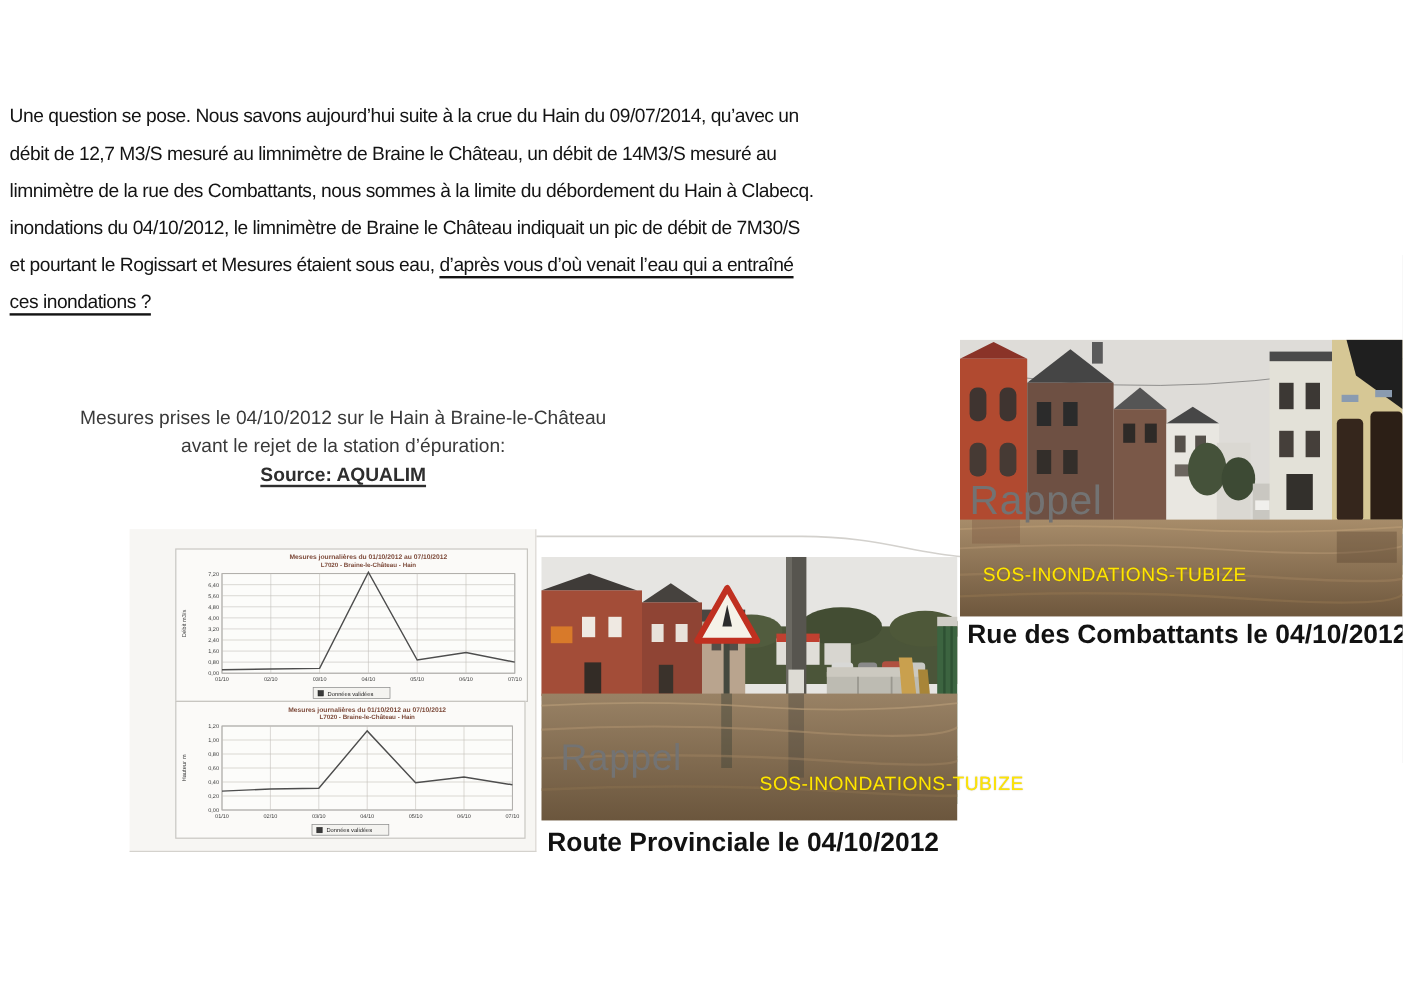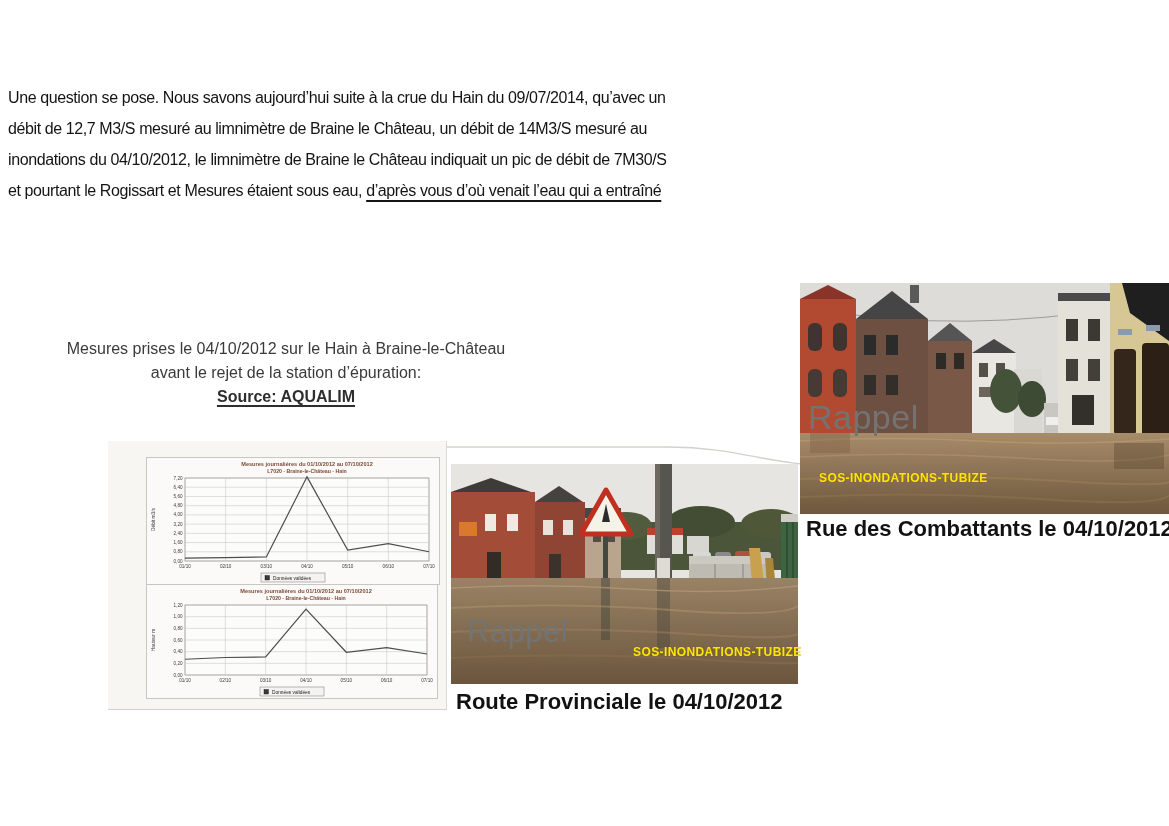--- a/index.html
+++ b/index.html
@@ -24,39 +24,41 @@
   .chartbox{background:#fbfaf8;border:1px solid #c8c6c1;}
   .chart0{left:146px;top:457px;width:292px;height:126px;}
   .chart1{left:146px;top:584px;width:290px;height:113px;}
   
   .photo{overflow:hidden;}
   .photo1{left:800px;top:283px;width:369px;height:231px;}
   .photo2{left:451px;top:464px;width:347px;height:220px;}
   .rappel{font-weight:normal;color:#737373;letter-spacing:0.5px;}
   .rappel1{left:808px;top:398px;font-size:34px;}
   .rappel2{left:467px;top:614px;font-size:31px;}
-  .wmark{font-weight:bold;color:#ffe600;font-size:12px;letter-spacing:0.4px;
+  .wmark{font-weight:normal;color:#ffe600;font-size:16px;letter-spacing:0.4px;
         text-shadow:0 0 1px rgba(120,90,0,.6);}
   .wmark1{left:819px;top:471px;}
   .wmark2{left:633px;top:645px;}
   .caption{font-weight:bold;color:#121212;font-size:22px;white-space:nowrap;}
   .cap1{left:806px;top:516px;}
   .cap2{left:456px;top:689px;}
   svg{display:block;}
 </style>
 </head>
 <body>
 
 <div class="page">
 
   <div class="abs para">
       <div class="pline"><span>Une question se pose. Nous savons aujourd’hui suite à la crue du Hain du 09/07/2014, qu’avec un</span></div>
       <div class="pline"><span>débit de 12,7 M3/S mesuré au limnimètre de Braine le Château, un débit de 14M3/S mesuré au</span></div>
+      <div class="pline"><span>limnimètre de la rue des Combattants, nous sommes à la limite du débordement du Hain à Clabecq.</span></div>
       <div class="pline"><span>inondations du 04/10/2012, le limnimètre de Braine le Château indiquait un pic de débit de 7M30/S</span></div>
       <div class="pline"><span>et pourtant le Rogissart et Mesures étaient sous eau, </span><span class="u">d’après vous d’où venait l’eau qui a entraîné</span></div>
+      <div class="pline"><span class="u">ces inondations ?</span></div>
     </div>
 
   <div class="abs note">
     <div>Mesures prises le 04/10/2012 sur le Hain à Braine-le-Château</div>
     <div>avant le rejet de la station d’épuration:</div>
     <div class="src">Source: AQUALIM</div>
   </div>
 
   <svg class="abs" style="left:108px;top:440px" width="700" height="30">
     <path d="M2,7 H560 C620,7 650,20 694,24" stroke="#c8c6c1" stroke-width="1.3" fill="none" opacity="0.8"></path>

